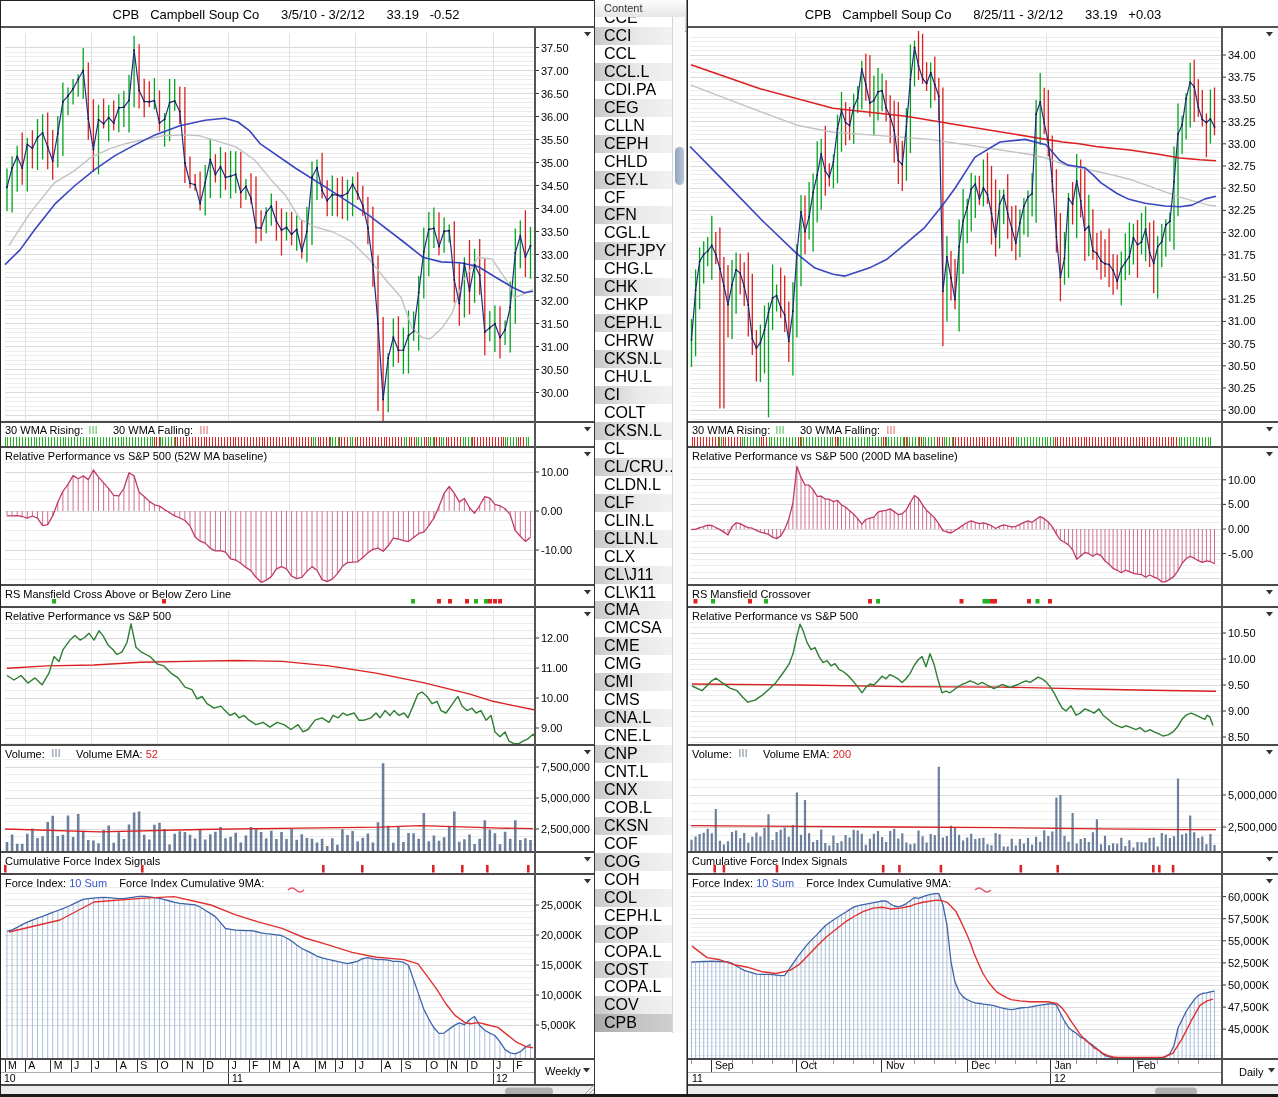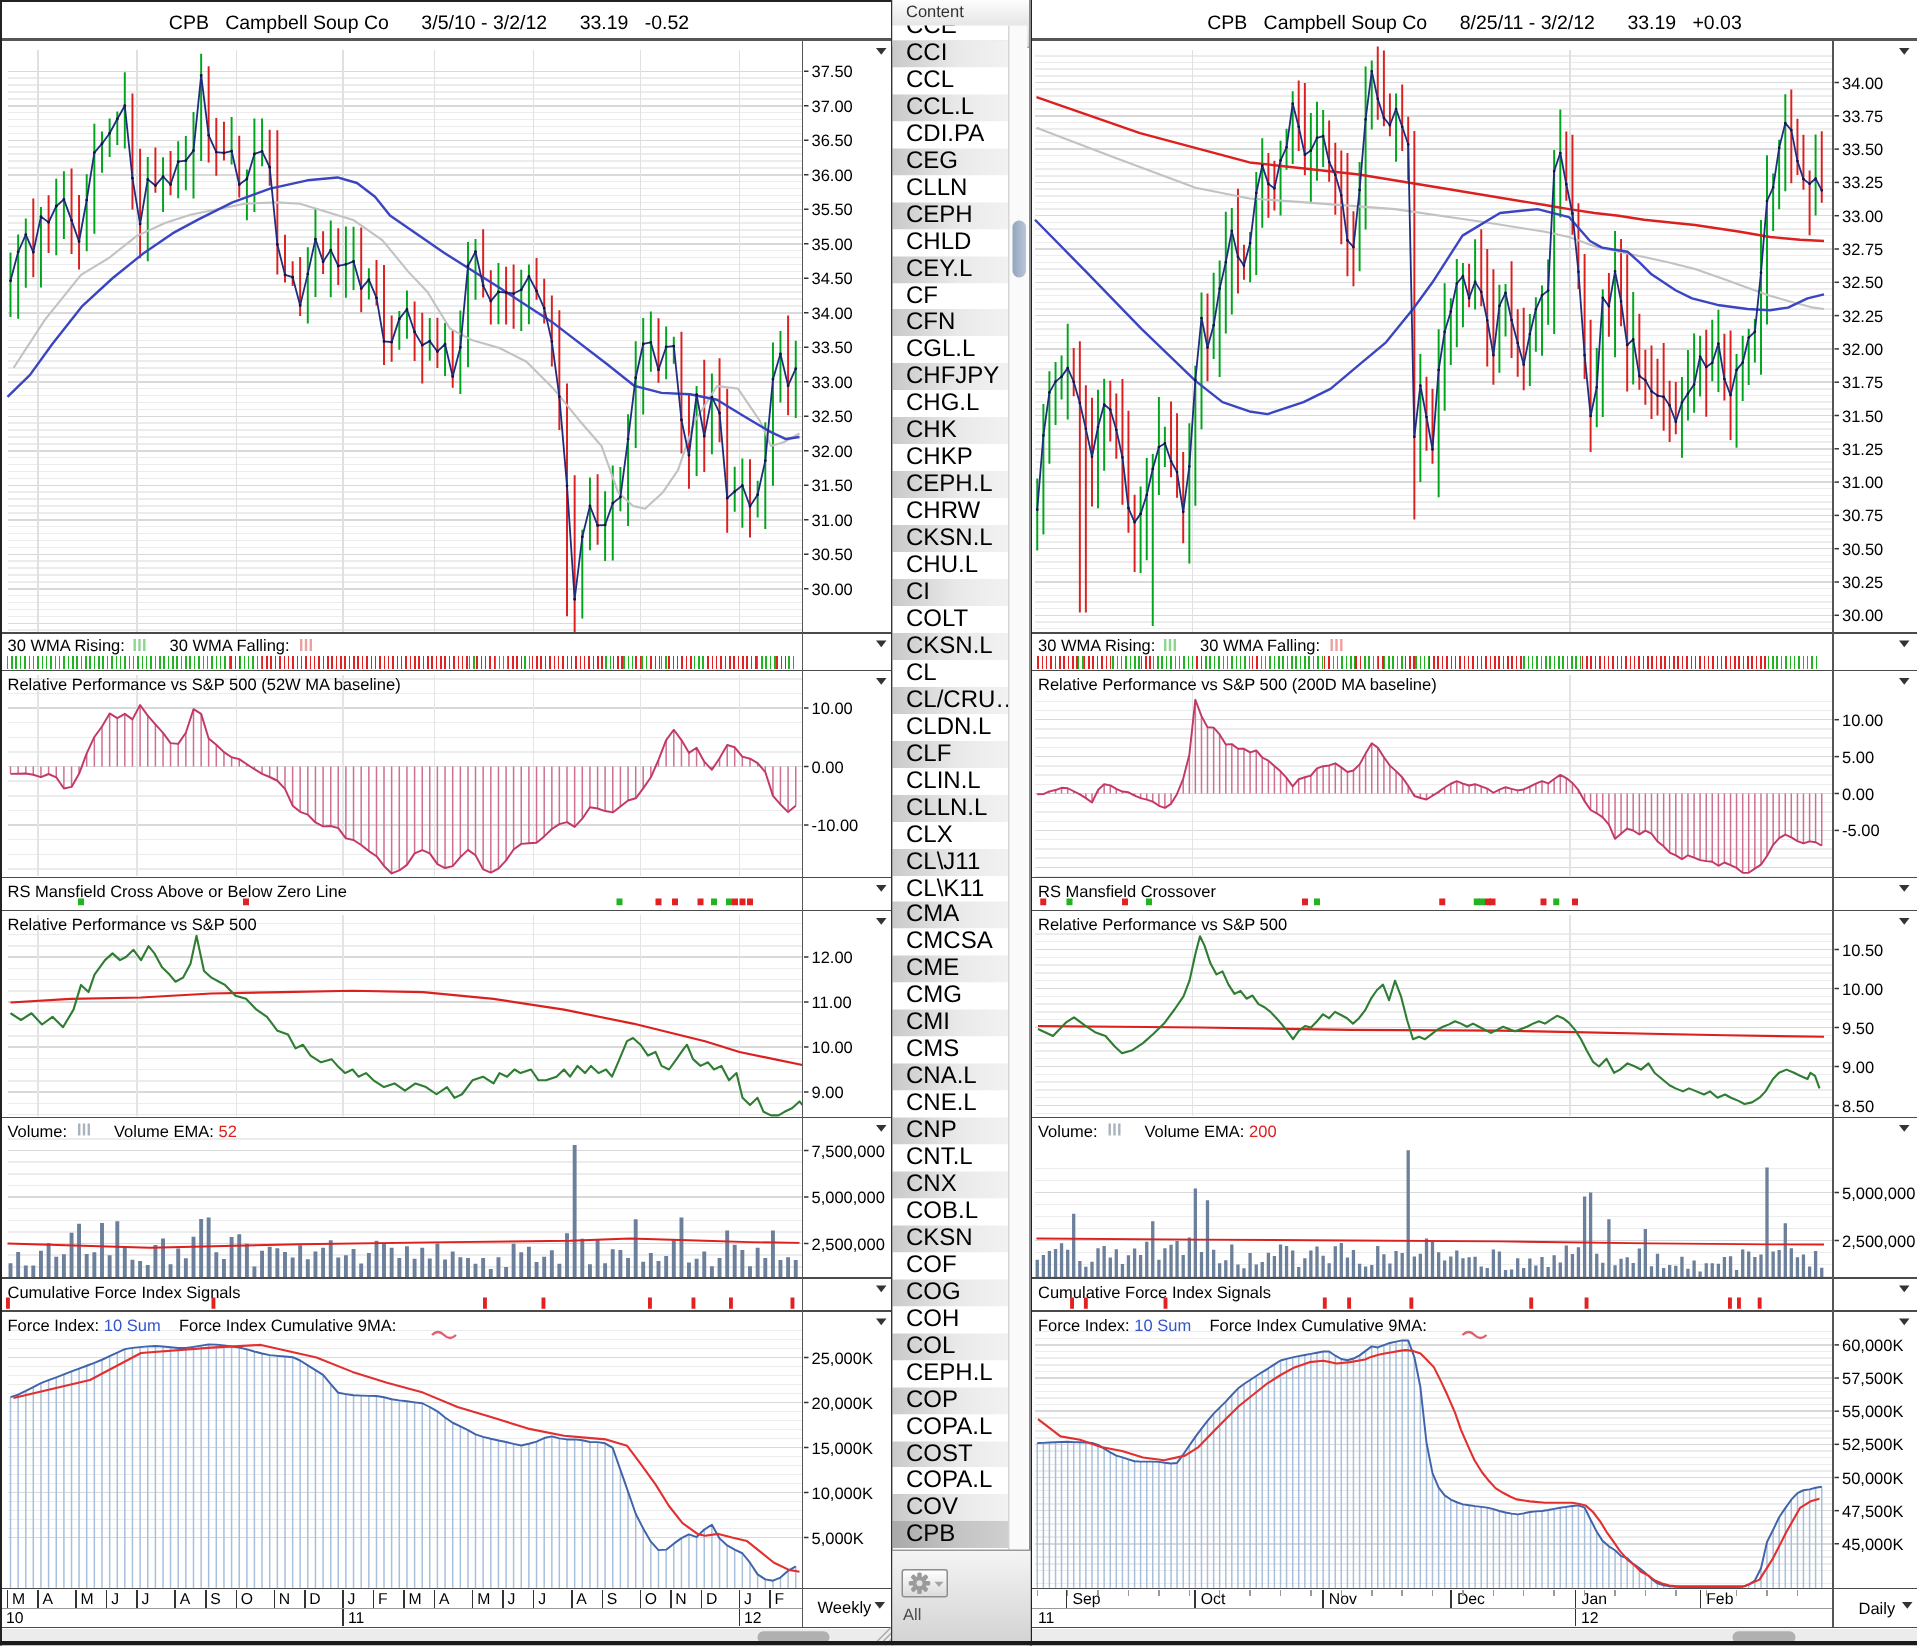--- a/index.html
+++ b/index.html
@@ -453,32 +453,14 @@
         <div class="row g">COP</div>
         <div class="row">COPA.L</div>
         <div class="row g">COST</div>
         <div class="row">COPA.L</div>
         <div class="row g">COV</div>
         <div class="row sel">CPB</div>
       </div>
 <div id="palscroll">
         <div id="palthumb"></div>
       </div>
-<div id="palfoot">
-  <div id="gearbtn">
-          <svg width="28" height="17" viewBox="0 0 28 17">
-            <g transform="translate(11,8.5)">
-              <g fill="#9b9b9b">
-                <rect x="-1.5" y="-7.2" width="3" height="14.4" rx="1"></rect>
-                <rect x="-1.5" y="-7.2" width="3" height="14.4" rx="1" transform="rotate(45)"></rect>
-                <rect x="-1.5" y="-7.2" width="3" height="14.4" rx="1" transform="rotate(90)"></rect>
-                <rect x="-1.5" y="-7.2" width="3" height="14.4" rx="1" transform="rotate(135)"></rect>
-                <circle r="4.6"></circle>
-              </g>
-              <circle r="2" fill="#e2e2e2"></circle>
-            </g>
-            <path d="M21 7.5 l6 0 l-3 3.5 z" fill="#a5a5a5"></path>
-          </svg>
-        </div>
-  <div id="alllbl">All</div>
-</div>
 </div>
     <div id="botline"></div>
   </div>
 </body></html>

